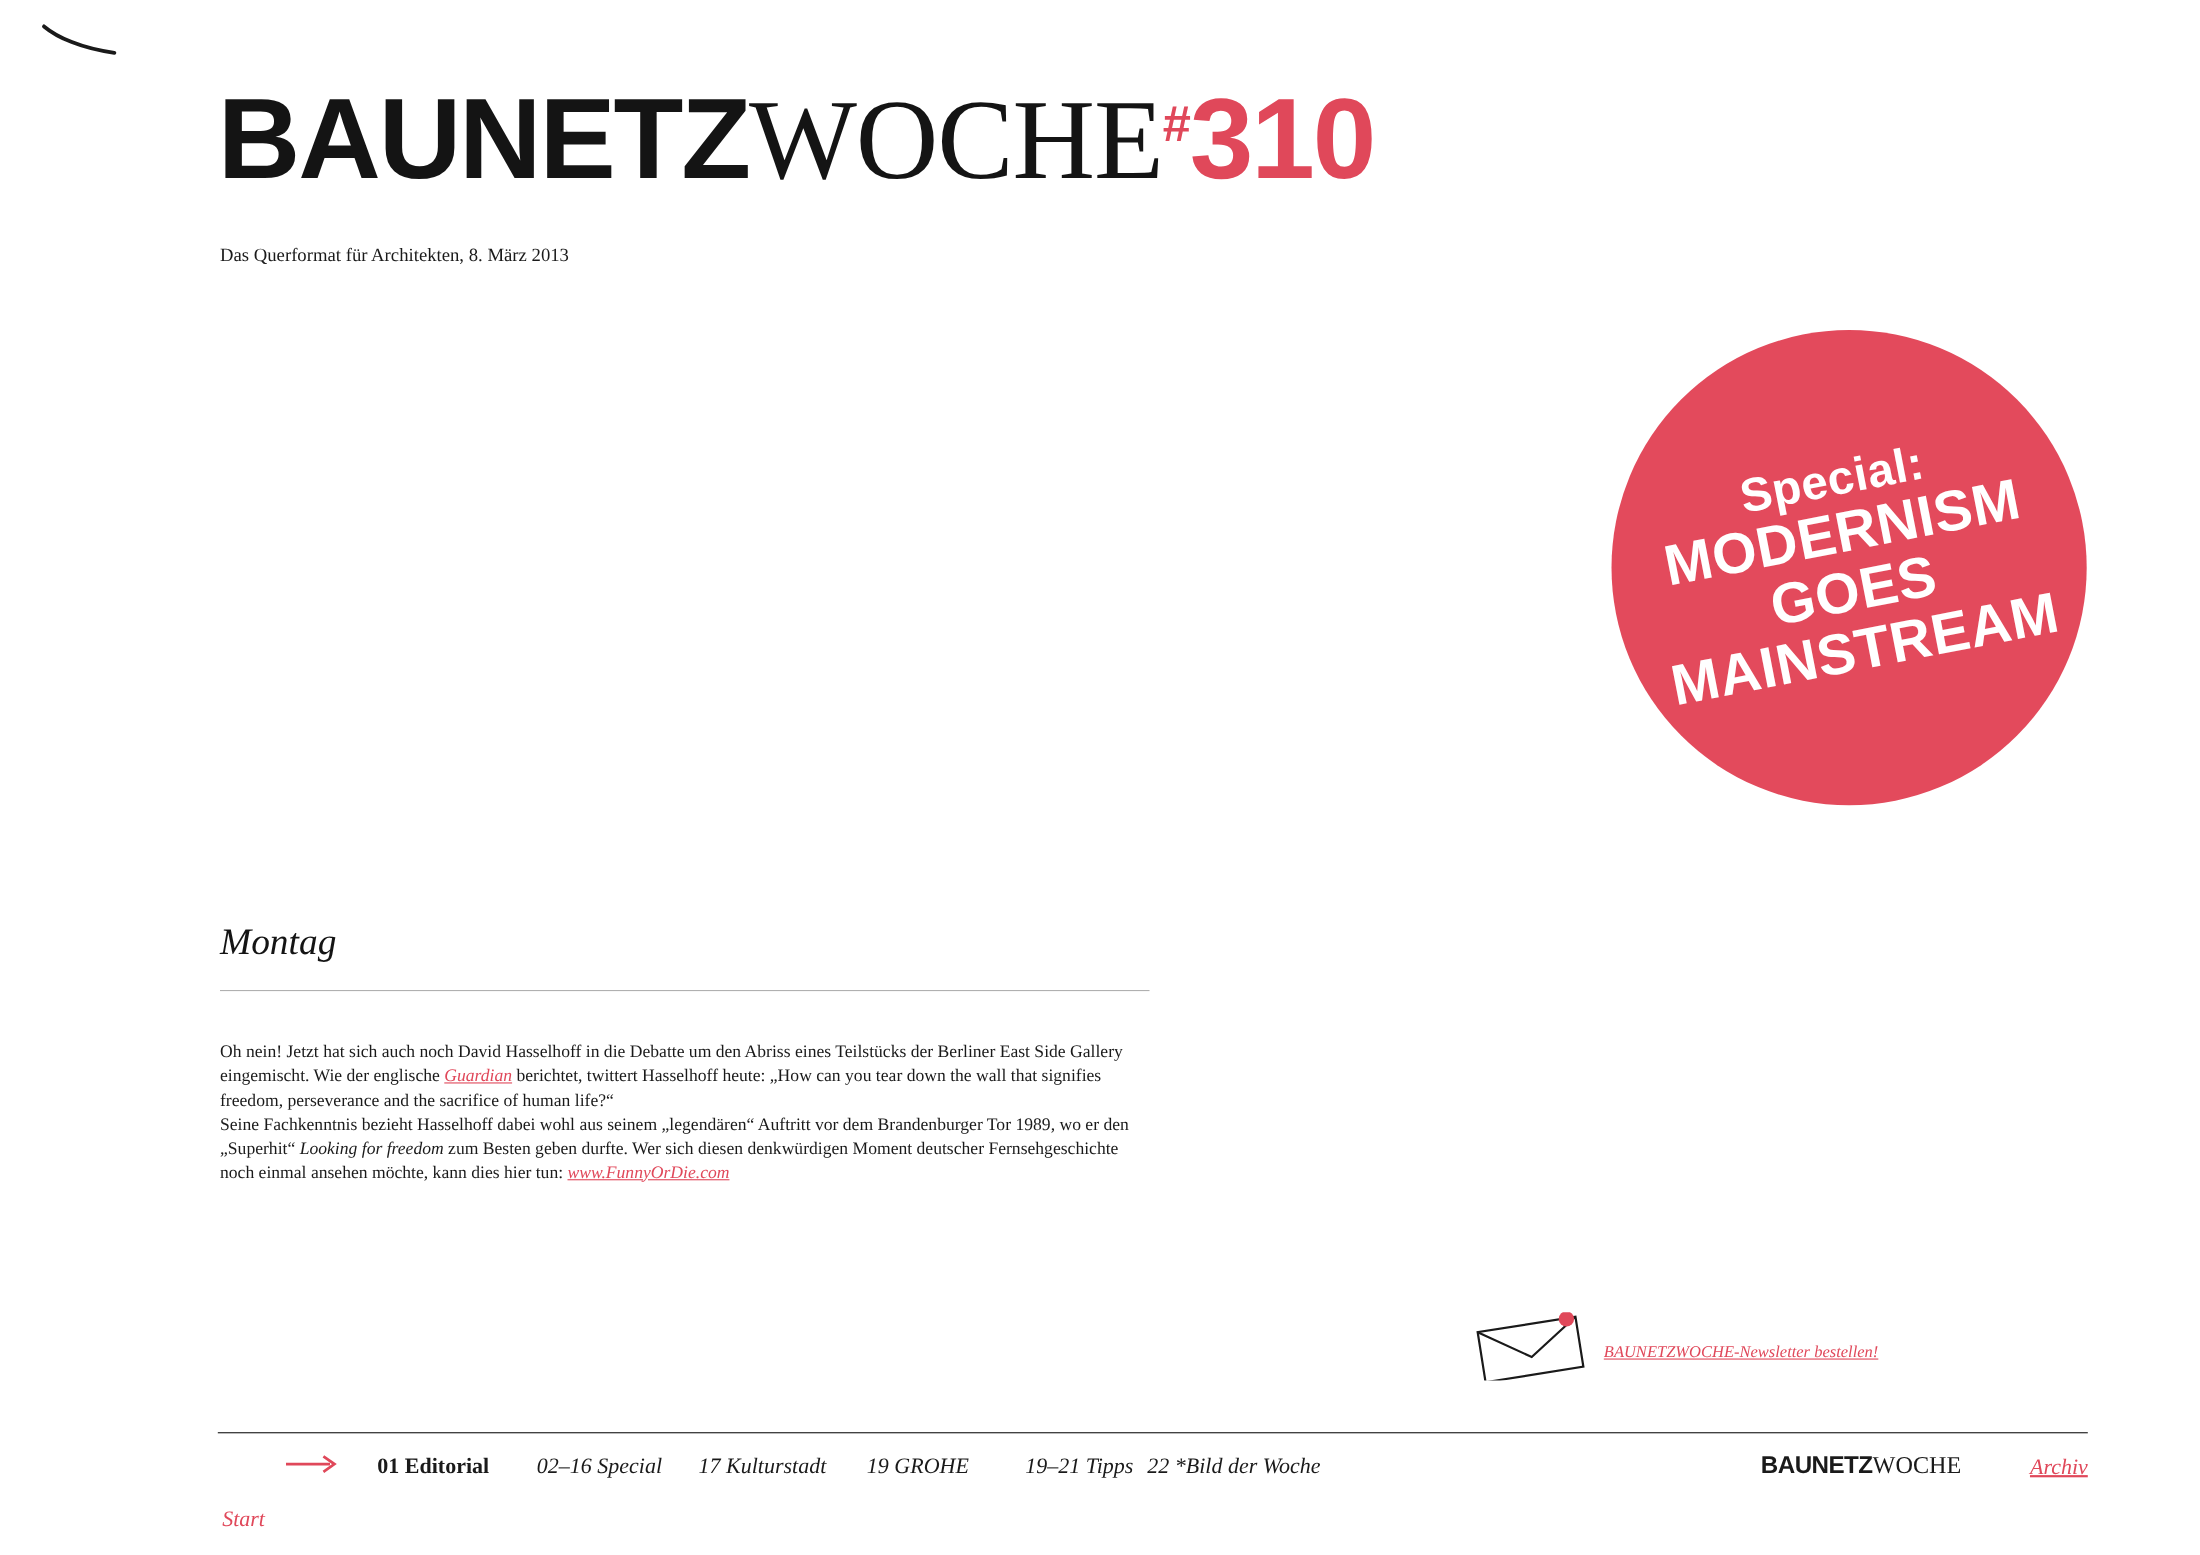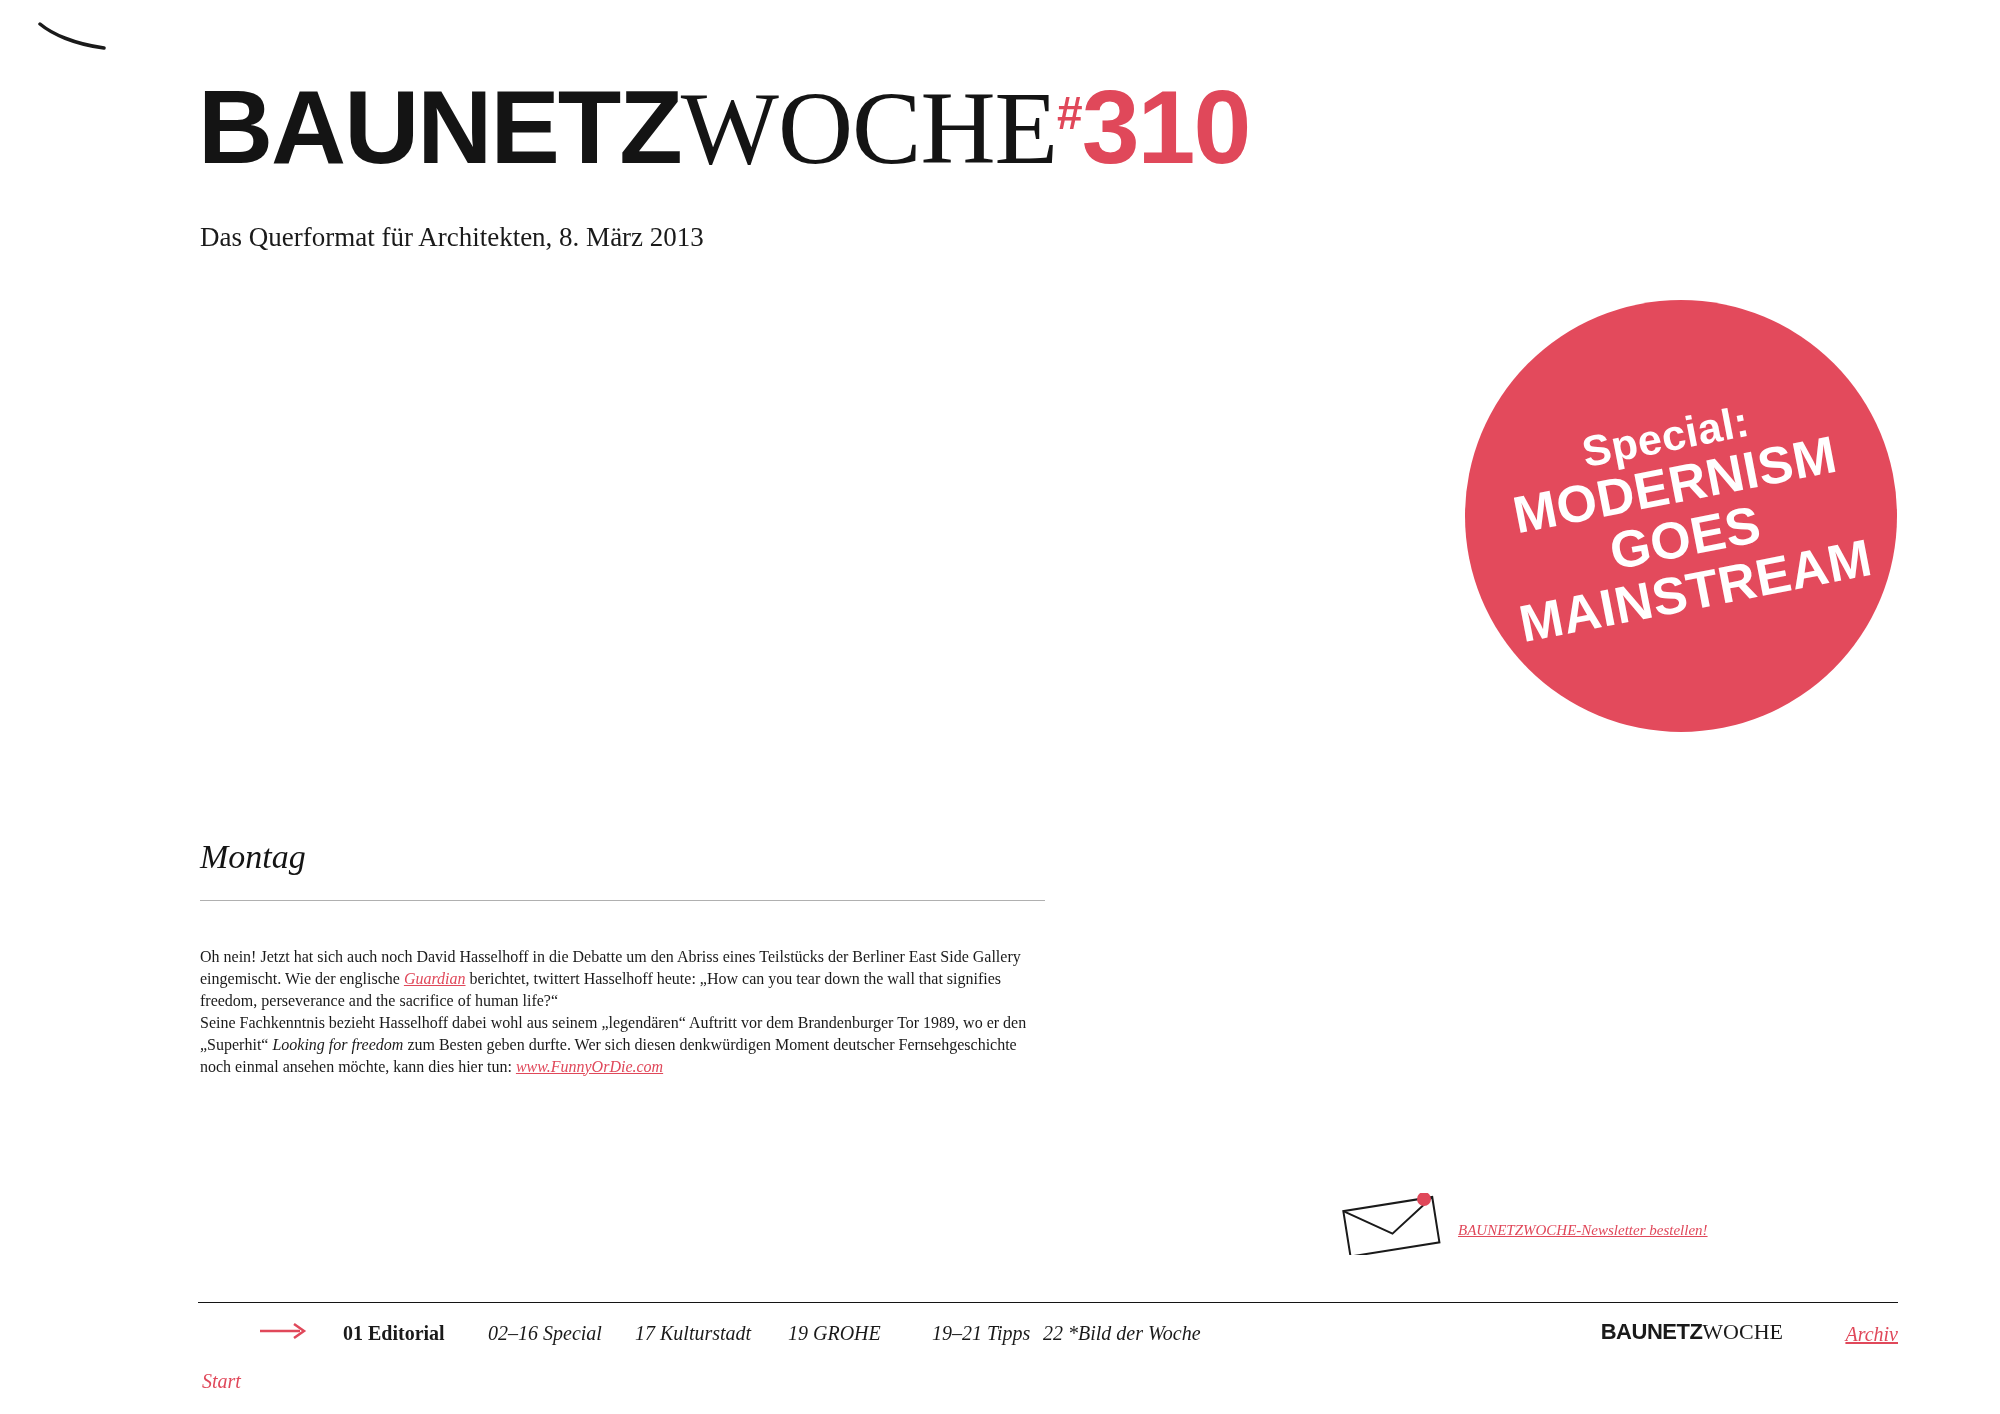--- a/index.html
+++ b/index.html
@@ -62,21 +62,21 @@
     font-weight: bold;
     font-size: 104px;
     color: #e0485a;
     letter-spacing: -2px;
   }
   .subtitle {
     position: absolute;
     left: 200px;
     top: 222px;
     font-family: "Liberation Serif", serif;
-    font-size: 27px;
+    font-size: 17px;
     color: #1a1a1a;
   }
 
   
   .badge {
     position: absolute;
     left: 1465px;
     top: 300px;
     width: 432px;
     height: 432px;

